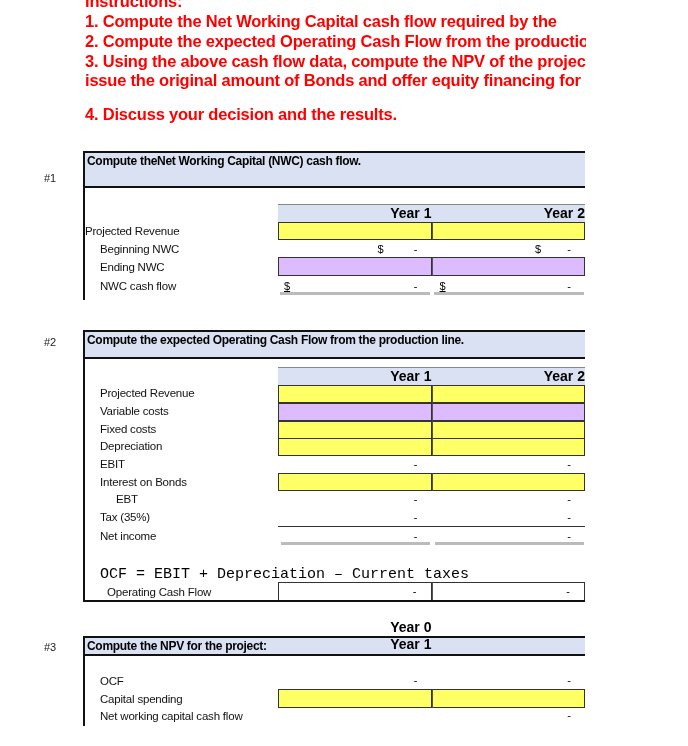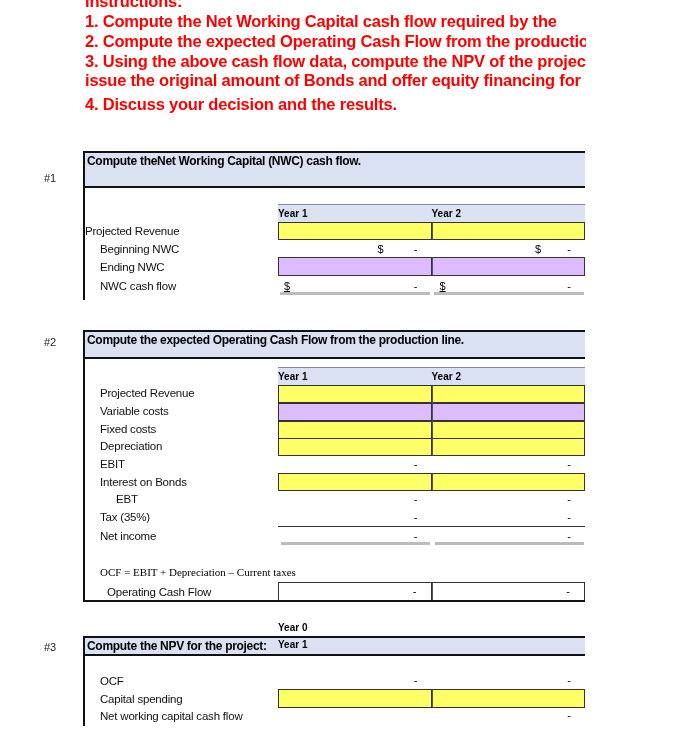--- a/index.html
+++ b/index.html
@@ -91,23 +91,23 @@
       left: 278px;
       width: 307px;
       height: 18px;
       background: #D9E1F2;
       border-top: 1px solid #888;
       box-sizing: border-box;
       display: flex;
     }
     .year-bar .yc, .year-plain .yc {
       width: 50%;
-      text-align: left;
+      text-align: right;
       font-weight: bold;
-      font-size: 10px;
+      font-size: 14px;
       line-height: 17px;
     }
     .year-plain {
       position: absolute;
       left: 278px;
       width: 307px;
       height: 18px;
       display: flex;
     }
 
@@ -159,35 +159,35 @@
       background: #bbb;
     }
     .line-thin {
       position: absolute;
       height: 1px;
       background: #333;
     }
 
     .formula {
       position: absolute;
-      font-family: Liberation Serif, serif;
-      font-size: 11px;
+      font-family: Liberation Mono, monospace;
+      font-size: 15px;
       white-space: nowrap;
     }
   </style>
 </head>
 <body>
 
 <div class="instr-clip">
   <div class="instr" style="top:0px;">Instructions:</div>
   <div class="instr" style="top:20px;">1.  Compute the  Net Working Capital cash flow required by the</div>
   <div class="instr" style="top:40px;">2.  Compute the expected  Operating Cash Flow from the production</div>
   <div class="instr" style="top:60px;">3.  Using the above cash flow data, compute the NPV of the project</div>
   <div class="instr" style="top:79px;">issue the original amount of Bonds and offer equity financing for</div>
-  <div class="instr" style="top:103px;">4.  Discuss your decision and the results.</div>
+  <div class="instr" style="top:113px;">4.  Discuss your decision and the results.</div>
 </div>
 
 <div class="marker" style="top:172px;">#1</div>
 <div class="sec-head" style="top:151px; height:37px; line-height:16px;">
   <span>Compute theNet Working Capital (NWC) cash flow.</span>
 </div>
 <div class="sec-left" style="top:188px; height:112px;"></div>
 
 <div class="year-bar" style="top:204px;">
   <div class="yc">Year 1</div>

